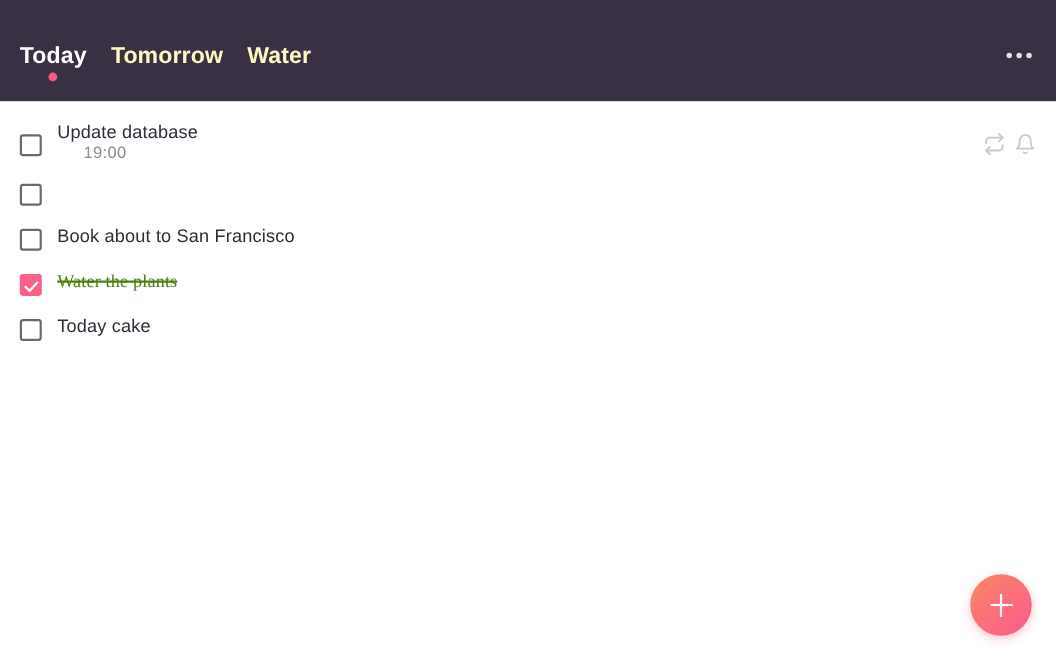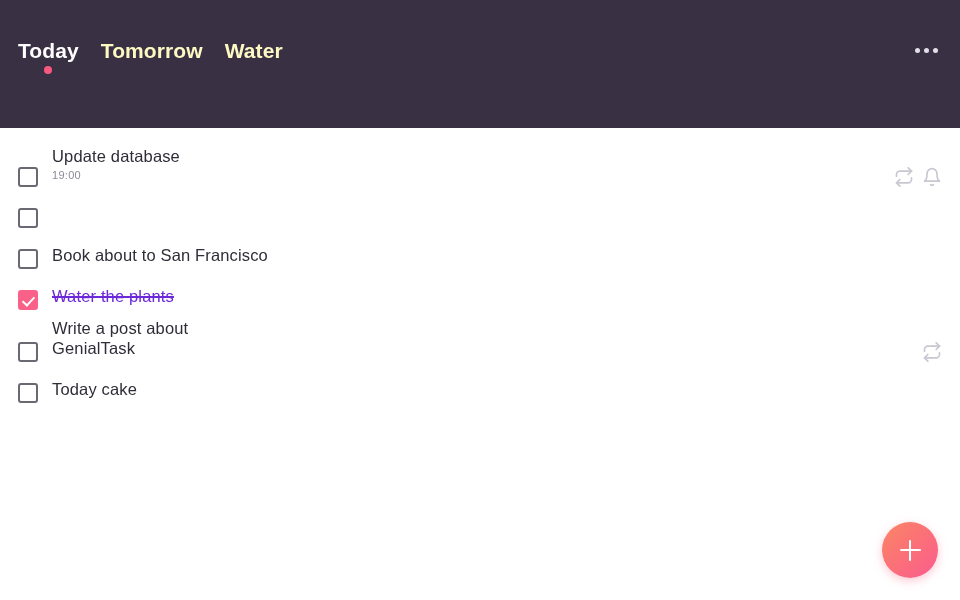--- a/index.html
+++ b/index.html
@@ -15,21 +15,21 @@
     font-family: "Liberation Sans", "DejaVu Sans", sans-serif;
     background: #ffffff;
     position: relative;
     -webkit-font-smoothing: antialiased;
   }
 
   
   .app-header {
     position: relative;
     width: 960px;
-    height: 128px;
+    height: 92px;
     background: #393044;
     display: flex;
     align-items: flex-start;
     padding: 38px 18px 0 18px;
   }
 
   .tabs {
     display: flex;
     align-items: flex-start;
     gap: 22px;
@@ -80,21 +80,21 @@
     background: #E3DFE8;
   }
 
   
   .task-list {
     padding: 10px 0 0 0;
   }
 
   .task-row {
     display: flex;
-    align-items: flex-end;
+    align-items: center;
     padding: 0 18px 0 18px;
     min-height: 41px;
     position: relative;
   }
 
   .checkbox {
     flex: 0 0 auto;
     width: 20px;
     height: 20px;
     border: 2px solid #6B6873;
@@ -132,31 +132,33 @@
 
   .task-title {
     font-size: 16.5px;
     line-height: 20px;
     color: #2F2D37;
     letter-spacing: 0.15px;
     max-width: 330px;
   }
 
   .task-row.done .task-title {
-    color: #6d28d9;
+    color: #4d7c0f;
     text-decoration: line-through;
     text-decoration-thickness: 1.5px;
+    font-family: Liberation Serif, serif;
   }
 
   .task-time {
-    font-size: 11px;
+    font-size: 15px;
     line-height: 15px;
     color: #8C8A94;
     letter-spacing: 0.3px;
     margin-top: 2px;
+    margin-left: 24px;
   }
 
   .task-icons {
     flex: 0 0 auto;
     display: flex;
     align-items: center;
     gap: 8px;
     margin-top: 9px;
     padding-left: 10px;
   }
@@ -277,36 +279,20 @@
   </div>
 
   <div class="task-row done">
     <span class="checkbox checked"></span>
     <div class="task-body">
       <div class="task-title">Water the plants</div>
     </div>
     <div class="task-icons"></div>
   </div>
 
-  <div class="task-row">
-    <span class="checkbox"></span>
-    <div class="task-body">
-      <div class="task-title" style="max-width:160px">Write a post about GenialTask</div>
-    </div>
-    <div class="task-icons">
-      <span class="icon-btn">
-        <svg width="20" height="20" viewBox="0 0 24 24" fill="none" stroke="currentColor" stroke-width="2" stroke-linecap="round" stroke-linejoin="round">
-          <polyline points="17 1 21 5 17 9"></polyline>
-          <path d="M3 11V9a4 4 0 0 1 4-4h14"></path>
-          <polyline points="7 23 3 19 7 15"></polyline>
-          <path d="M21 13v2a4 4 0 0 1-4 4H3"></path>
-        </svg>
-      </span>
-    </div>
-  </div>
 
   <div class="task-row">
     <span class="checkbox"></span>
     <div class="task-body">
       <div class="task-title">Today cake</div>
     </div>
     <div class="task-icons"></div>
   </div>
 
 </main>

